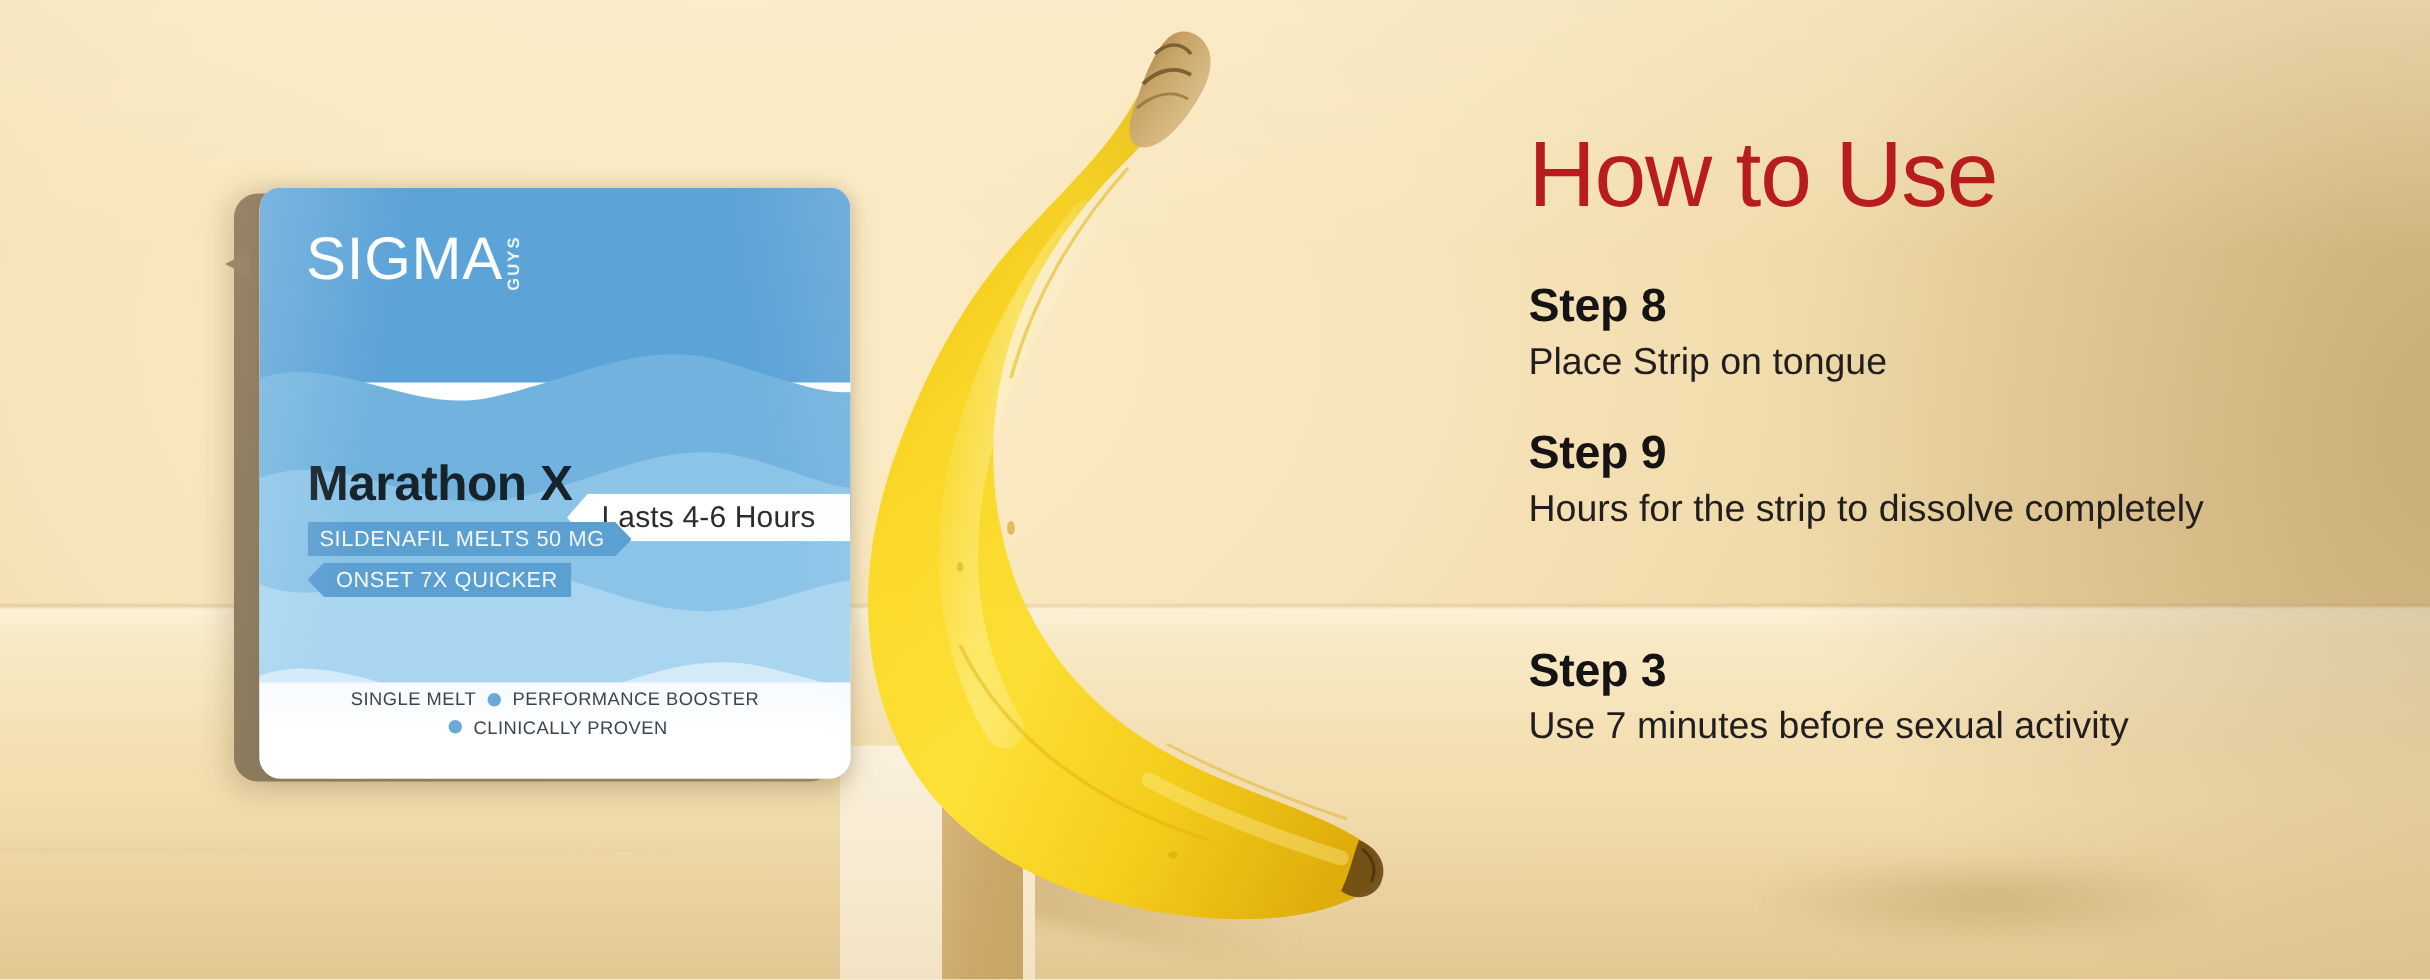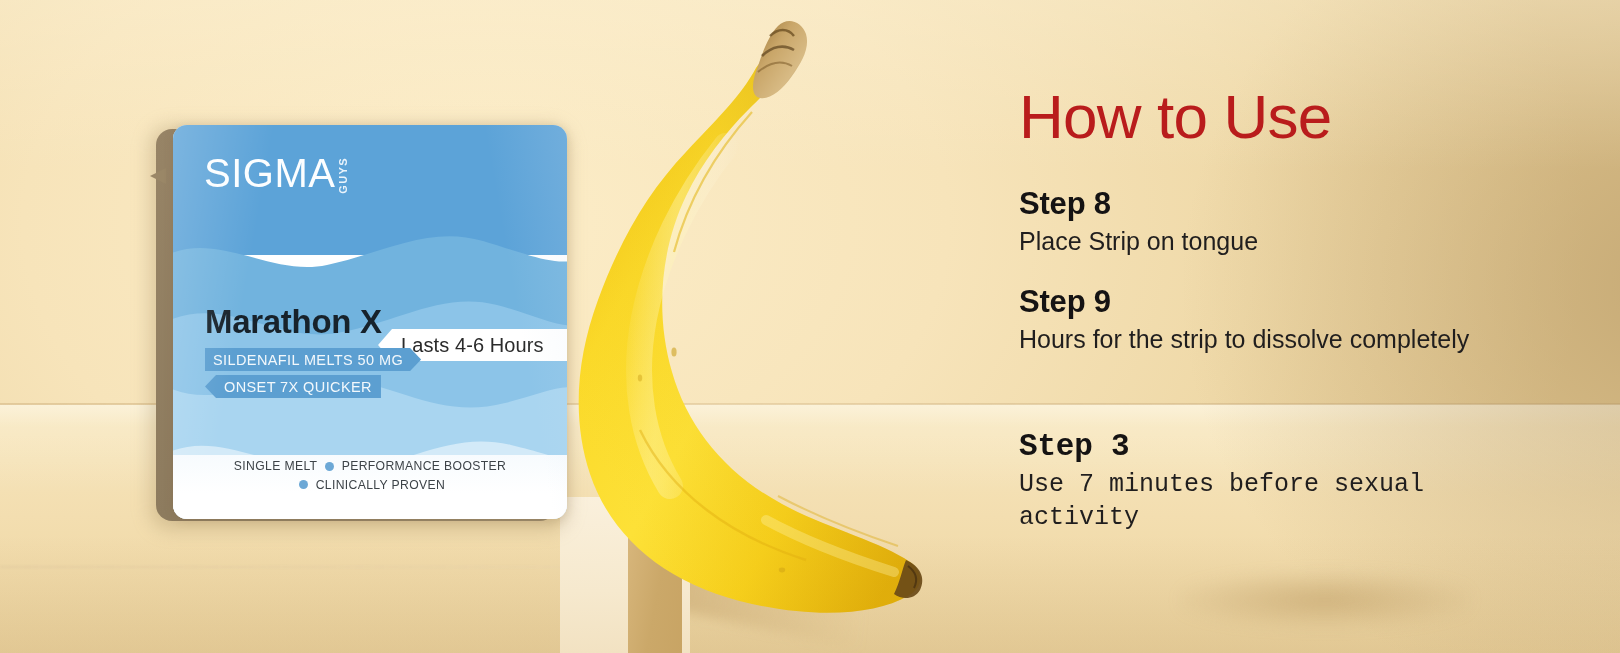--- a/index.html
+++ b/index.html
@@ -137,21 +137,21 @@
   }
   .step-body {
     font-size: 25px;
     font-weight: 400;
     color: #201E1E;
     line-height: 1.32;
     margin-top: 3px;
   }
   .s1 { position: absolute; left: 0; top: 100px; }
   .s2 { position: absolute; left: 0; top: 198px; }
-  .s3 { position: absolute; left: 0; top: 343px; font-family: Liberation Mono, monospace; }
+  .s3 { position: absolute; left: 0; top: 343px; }
 
   
   .sachet-shadow {
     position: absolute;
     left: 156px;
     top: 129px;
     width: 400px;
     height: 392px;
     border-radius: 16px;
     background: linear-gradient(135deg, #978466 0%, #8D7B5E 50%, #9C8A6B 100%);

